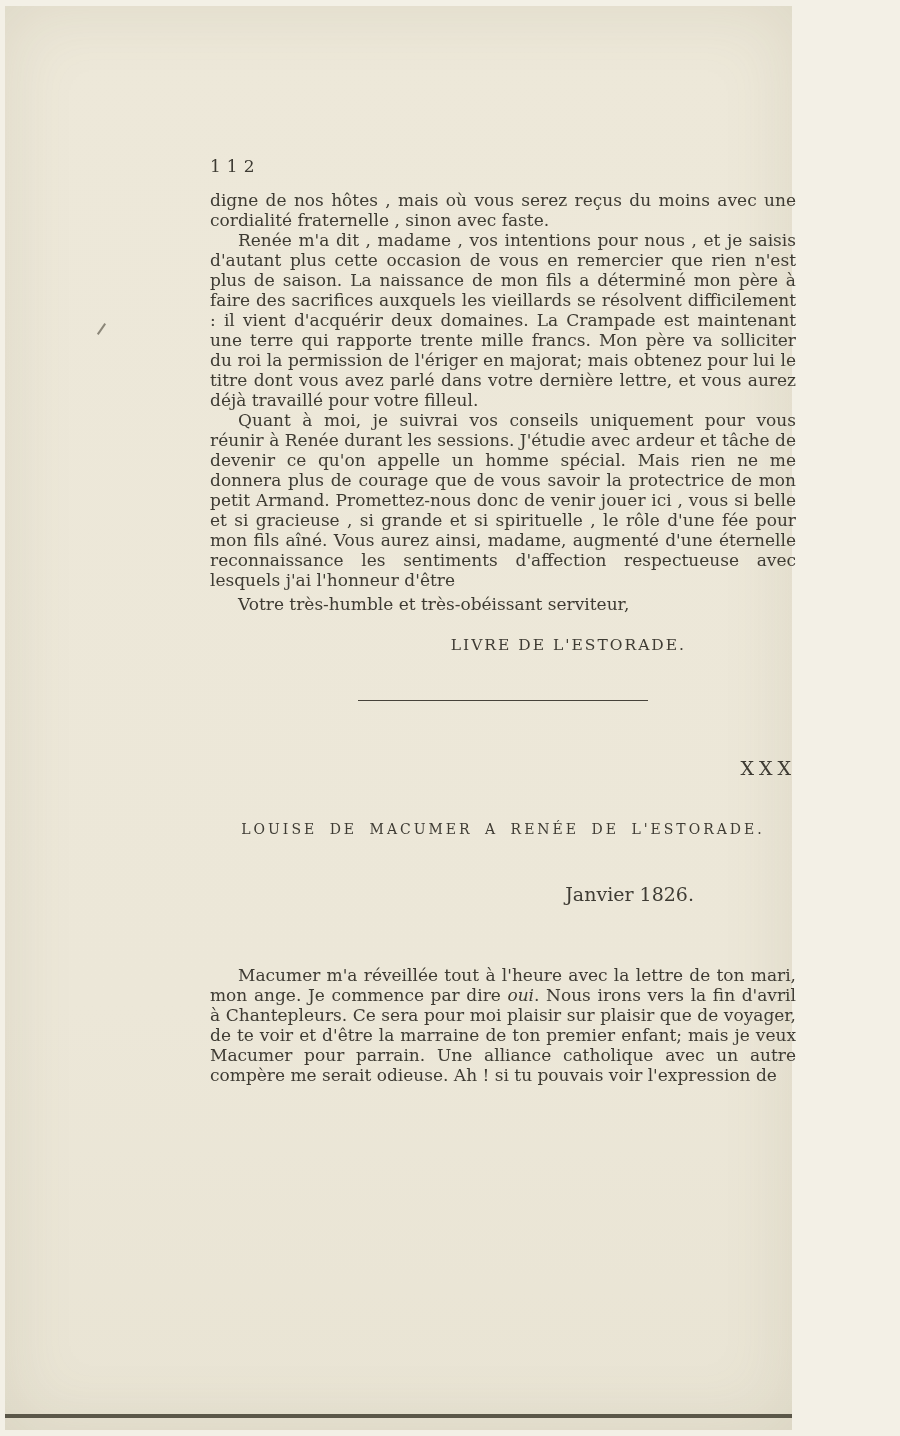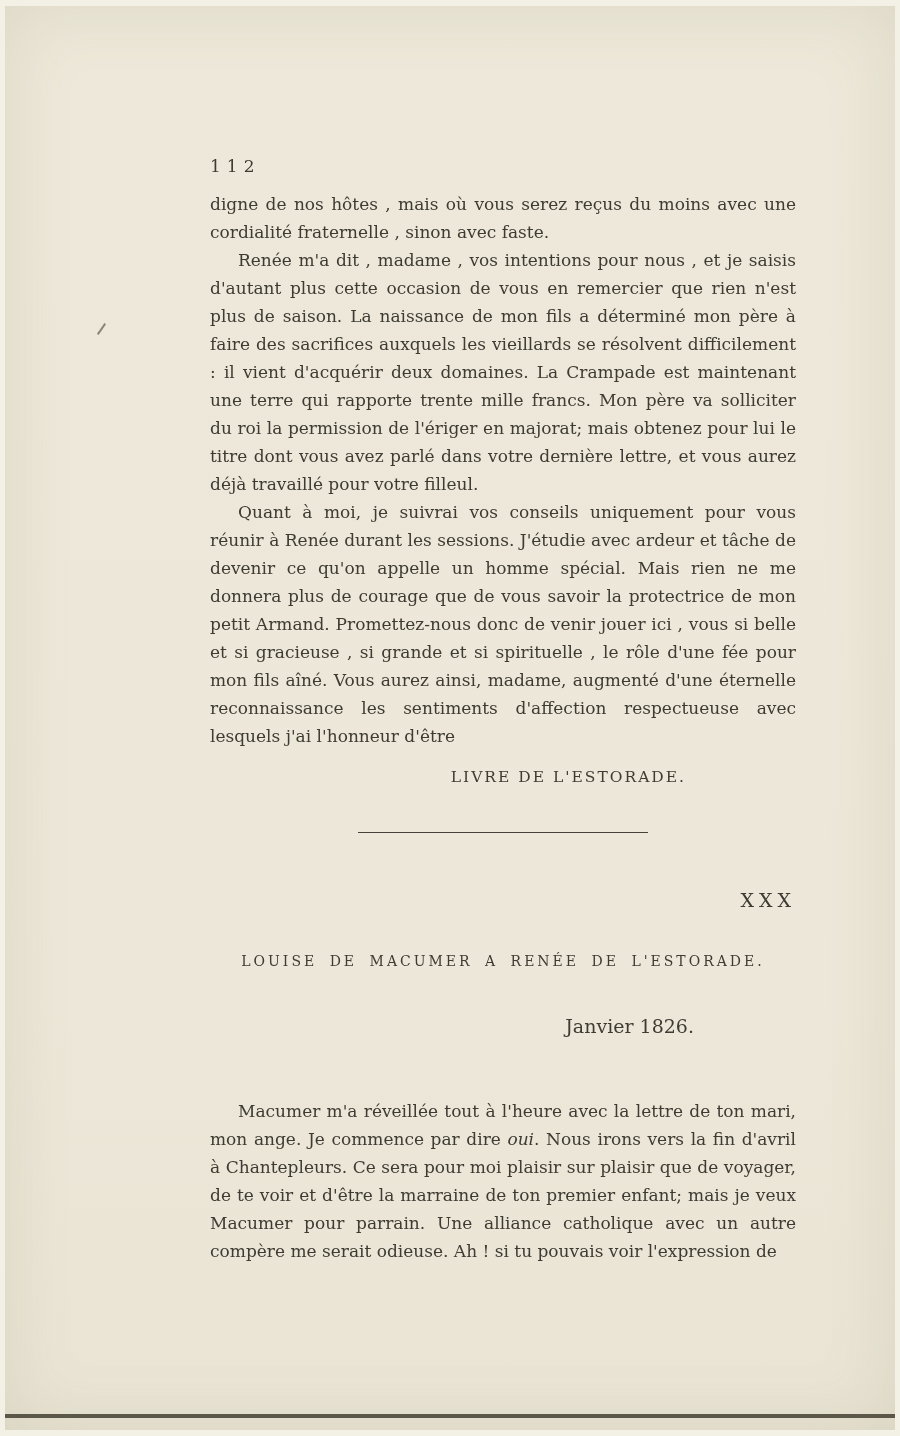--- a/index.html
+++ b/index.html
@@ -8,21 +8,21 @@
     width: 900px;
     height: 1436px;
     background: #f3f0e6;
     font-family: "DejaVu Serif", "Liberation Serif", serif;
     position: relative;
     overflow: hidden;
   }
   .paper {
     position: absolute;
     left: 5px; top: 6px;
-    width: 890px; height: 1424px;
+    width: 787px; height: 1424px;
     background: linear-gradient(180deg, #ede8d9 0%, #ece7d8 70%, #e9e4d4 100%);
     box-shadow: inset 0 0 70px rgba(120,110,80,0.14);
   }
   .bottom-edge {
     position: absolute;
     left: 0; right: 0; bottom: 12px;
     height: 4px;
     background: #3d392c;
     opacity: 0.82;
   }
@@ -52,21 +52,21 @@
     letter-spacing: 6px;
   }
   .running-title {
     font-size: 14.5px;
     letter-spacing: 3px;
     word-spacing: 7px;
   }
   p { margin: 0; }
   .para {
     font-size: 17px;
-    line-height: 28px;
+    line-height: 20px;
     text-align: justify;
     text-indent: 28px;
   }
   .para.no-indent { text-indent: 0; }
   .closing {
     font-size: 17px;
     line-height: 28px;
     text-indent: 28px;
     text-align: left;
   }
@@ -116,20 +116,21 @@
   <div class="text-block">
 
     <div class="header">
       <span class="page-num">112</span>
     </div>
 
     <p class="para no-indent">digne de nos hôtes , mais où vous serez reçus du moins avec une cordialité fraternelle , sinon avec faste.</p>
     <p class="para">Renée m'a dit , madame , vos intentions pour nous , et je saisis d'autant plus cette occasion de vous en remercier que rien n'est plus de saison. La naissance de mon fils a déterminé mon père à faire des sacrifices auxquels les vieillards se résolvent difficilement : il vient d'acquérir deux domaines. La Crampade est maintenant une terre qui rapporte trente mille francs. Mon père va solliciter du roi la permission de l'ériger en majorat; mais obtenez pour lui le titre dont vous avez parlé dans votre dernière lettre, et vous aurez déjà travaillé pour votre filleul.</p>
     <p class="para">Quant à moi, je suivrai vos conseils uniquement pour vous réunir à Renée durant les sessions. J'étudie avec ardeur et tâche de devenir ce qu'on appelle un homme spécial. Mais rien ne me donnera plus de courage que de vous savoir la protectrice de mon petit Armand. Promettez-nous donc de venir jouer ici , vous si belle et si gracieuse , si grande et si spirituelle , le rôle d'une fée pour mon fils aîné. Vous aurez ainsi, madame, augmenté d'une éternelle reconnaissance les sentiments d'affection respectueuse avec lesquels j'ai l'honneur d'être</p>
 
+    <p class="closing">Votre très-humble et très-obéissant serviteur,</p>
     <p class="signature">LIVRE DE L'ESTORADE.</p>
 
     <hr class="divider">
 
     <h2 class="section-number">XXX</h2>
     <h3 class="section-title">LOUISE DE MACUMER A RENÉE DE L'ESTORADE.</h3>
     <p class="date-line">Janvier 1826.</p>
 
     <p class="para letter-body"><span>Macumer m'a réveillée tout à l'heure avec la lettre de ton mari, mon ange. Je commence par dire </span><em>oui</em><span>. Nous irons vers la fin d'avril à Chantepleurs. Ce sera pour moi plaisir sur plaisir que de voyager, de te voir et d'être la marraine de ton premier enfant; mais je veux Macumer pour parrain. Une alliance catholique avec un autre compère me serait odieuse. Ah ! si tu pouvais voir l'expression de</span></p>
 

